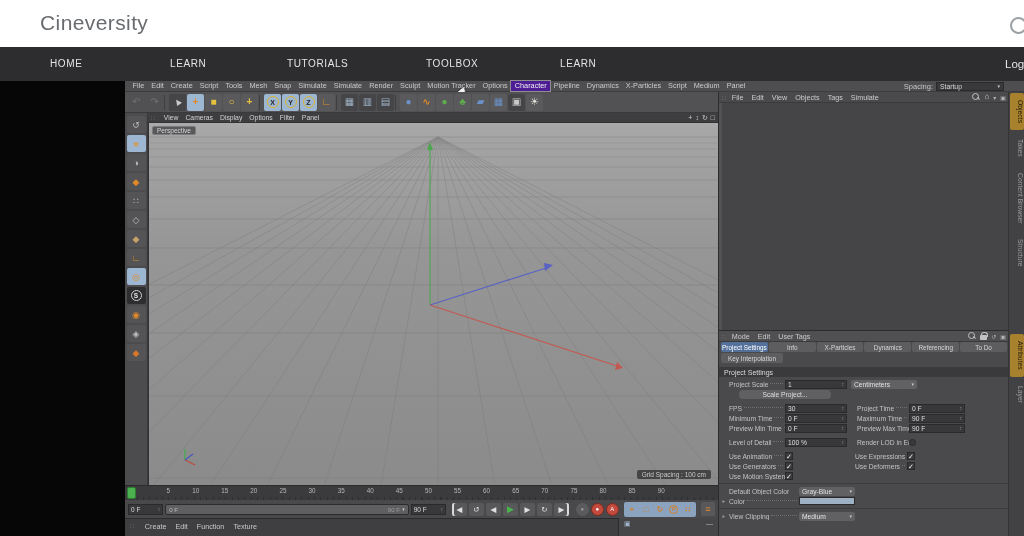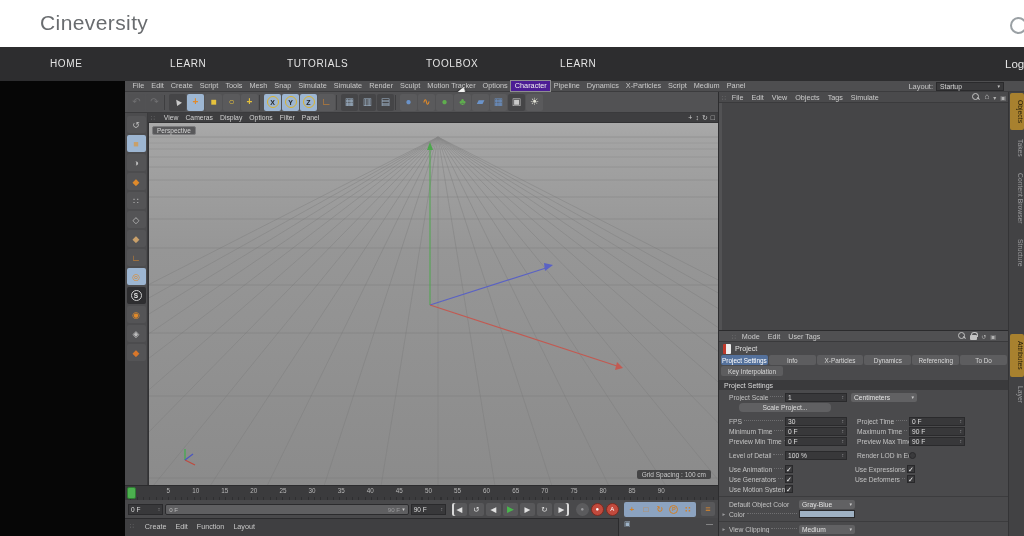--- a/index.html
+++ b/index.html
@@ -105,21 +105,21 @@
   .i-lock{position:relative;width:7px;height:8px}
   .i-lock::before{content:"";position:absolute;left:1px;top:0;width:5px;height:4px;border:1px solid #c2c2c2;border-bottom:none;border-radius:3px 3px 0 0}
   .i-lock::after{content:"";position:absolute;left:0;top:3px;width:7px;height:5px;background:#c2c2c2;border-radius:1px}
 
   .side-tabs{position:absolute;right:0;top:0;width:16px;height:444px;background:#424244;border-left:1px solid #343436}
   .vtab{writing-mode:vertical-rl;font-size:6.8px;color:#9c9c9e;padding:7px 0;width:14px;margin:1px;text-align:center;white-space:nowrap}
   .vtab.active{background:#a8812f;color:#241d0b;border-radius:2px}
   .side-group2{position:absolute;top:241px;left:0;width:16px}
 
   .am{position:absolute;left:0;top:238px;width:290px;height:206px;background:#4a4a4c;border-top:1px solid #2b2b2d;overflow:hidden}
-  .am-menubar{height:11px;background:#505052;display:flex;align-items:center;padding:0 13px;border-bottom:1px solid #3a3a3c}
+  .am-menubar{height:11px;background:#505052;display:flex;align-items:center;padding:0 3px;border-bottom:1px solid #3a3a3c}
   .am-menu{padding:0 4px;font-size:7.2px;color:#cccccc}
   .am-icons{margin-left:auto;display:flex;align-items:center;gap:4px}
   .am-object{height:13px;display:flex;align-items:center;gap:4px;padding:0 4px}
   .page-icon{width:8px;height:10px;background:#ececec;border-left:3px solid #c0392b;border-radius:1px}
   .am-object-label{font-size:7.2px;color:#e0e0e0}
   .am-tabs{display:flex;gap:1px;padding:0 2px}
   .am-tab{flex:1;height:10px;background:#5d5d5f;border-radius:2px;display:flex;align-items:center;justify-content:center;font-size:6.4px;color:#d7d7d7;white-space:nowrap}
   .am-tab.active{background:#54719c;color:#fff}
   .am-tabs2{display:flex;padding:1px 2px}
   .am-tab.w2{flex:0 0 62px}
@@ -180,21 +180,21 @@
         <span class="menu-item">Options</span>
         <span class="menu-item active">Character</span>
         <span class="menu-item">Pipeline</span>
         <span class="menu-item">Dynamics</span>
         <span class="menu-item">X-Particles</span>
         <span class="menu-item">Script</span>
         <span class="menu-item">Medium</span>
         <span class="menu-item">Panel</span>
       </div>
     <div class="layout-group">
-      <span>Layout:</span>
+      <span>Spacing:</span>
       <span class="layout-dd">
         <span>Startup</span>
         <span class="arr">▾</span>
       </span>
     </div>
     <span class="cursor"></span>
   </div>
 
   <div class="toolbar">
     <div style="display:flex;align-items:center;gap:1px">
@@ -513,21 +513,21 @@
     </div>
     <span class="kfsel">≡</span>
   </div>
 
   <div class="material-bar">
     <span class="grip">∷</span>
     <div style="display:flex;gap:9px">
         <span class="mat-menu">Create</span>
         <span class="mat-menu">Edit</span>
         <span class="mat-menu">Function</span>
-        <span class="mat-menu">Layout</span>
+        <span class="mat-menu">Texture</span>
       </div>
   </div>
   <div class="coord-stub">
     <span style="color:#9fb4c8">▣</span>
     <span>—</span>
   </div>
 
   <div class="right-col">
 
     <div class="om">
@@ -559,24 +559,20 @@
             <span class="am-menu">Edit</span>
             <span class="am-menu">User Tags</span>
           </div>
         <div class="am-icons">
           <span class="i-search"></span>
           <span class="i-lock"></span>
           <span class="i-sm">↺</span>
           <span class="i-sm">▣</span>
         </div>
       </div>
-      <div class="am-object">
-        <span class="page-icon"></span>
-        <span class="am-object-label">Project</span>
-      </div>
       <div class="am-tabs">
           <span class="am-tab active">Project Settings</span>
           <span class="am-tab">Info</span>
           <span class="am-tab">X-Particles</span>
           <span class="am-tab">Dynamics</span>
           <span class="am-tab">Referencing</span>
           <span class="am-tab">To Do</span>
         </div>
       <div class="am-tabs2">
         <span class="am-tab w2">Key Interpolation</span>

